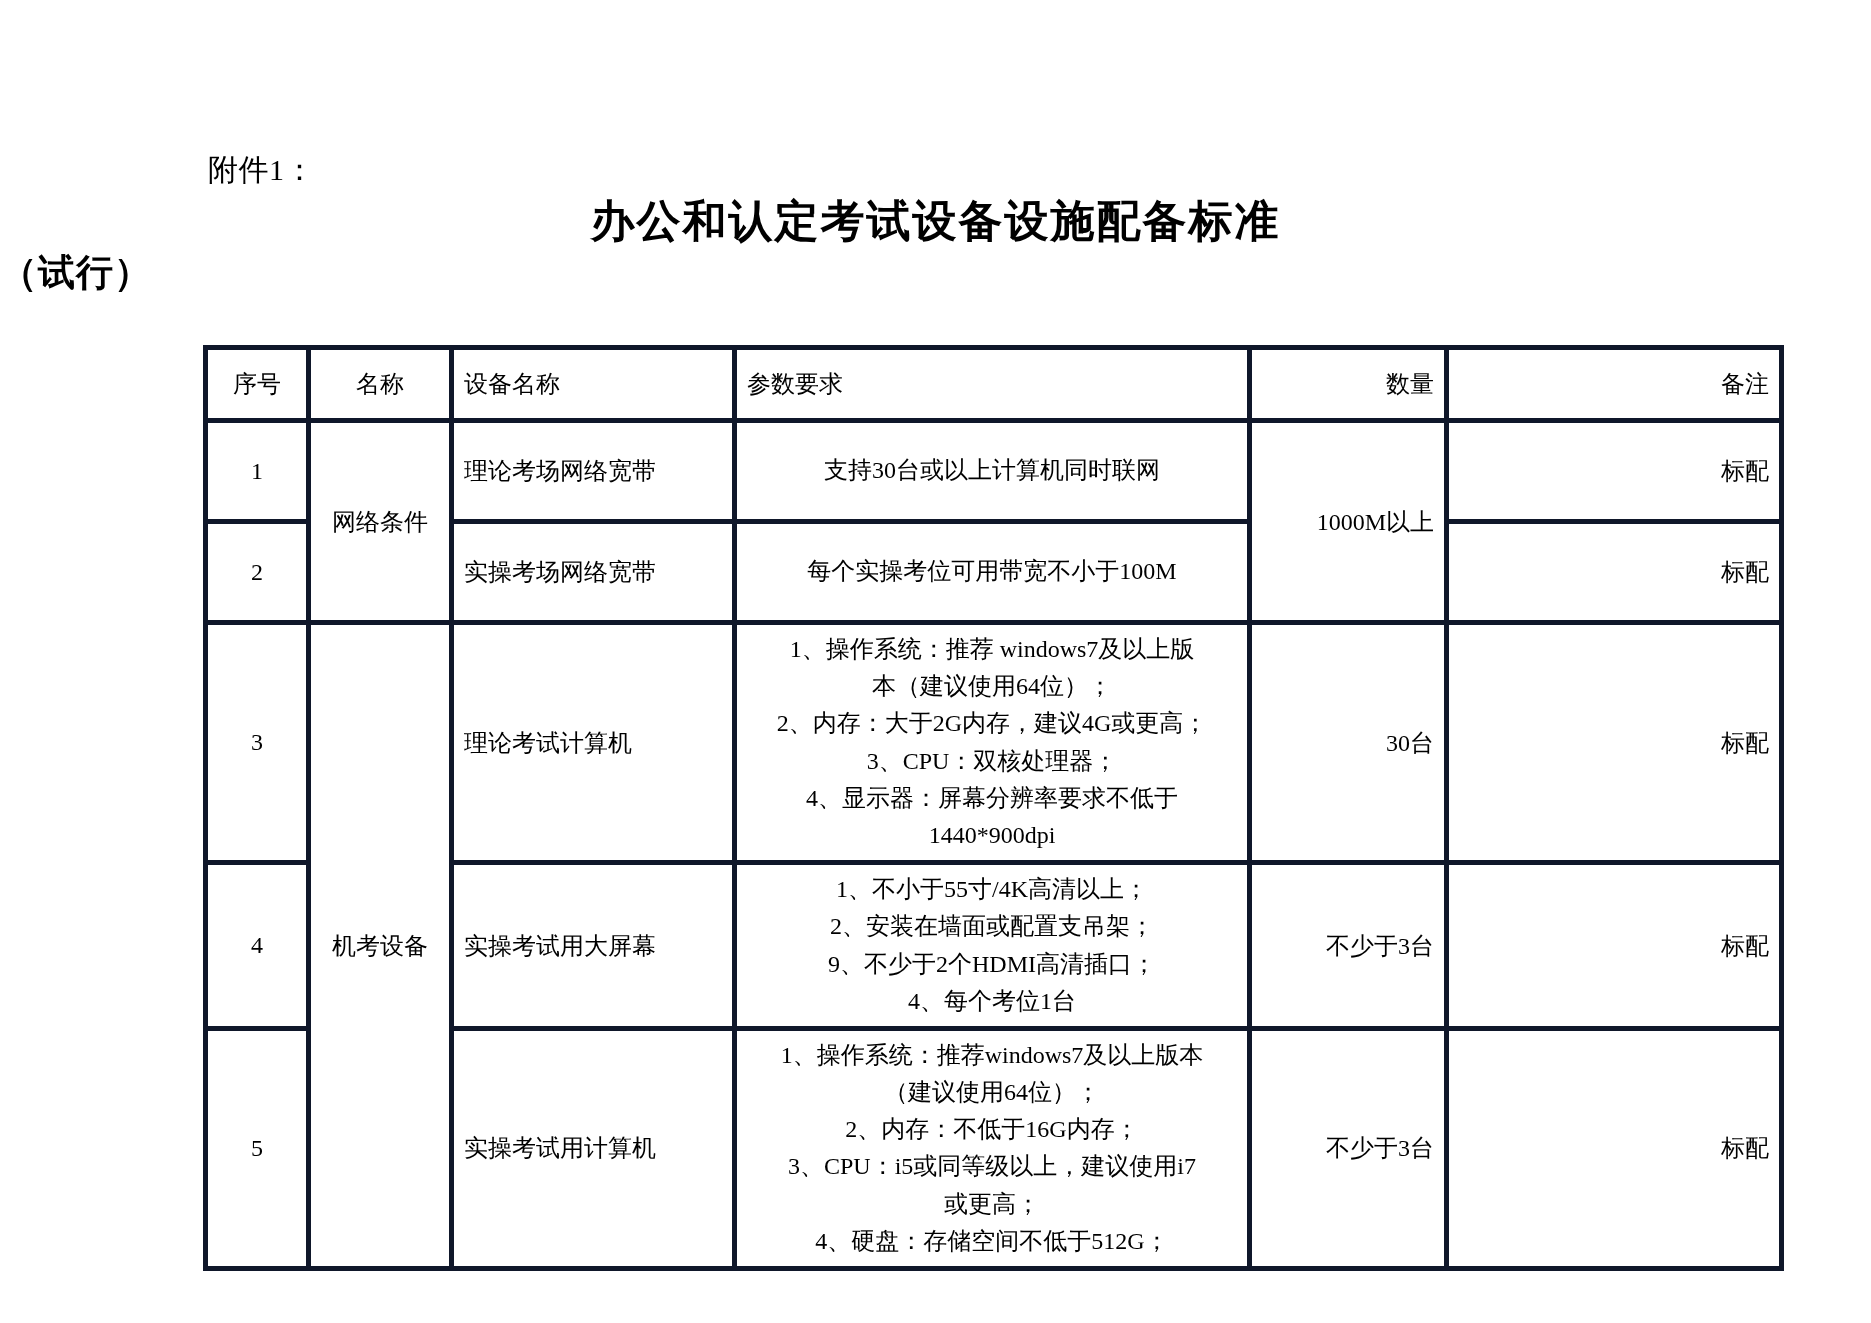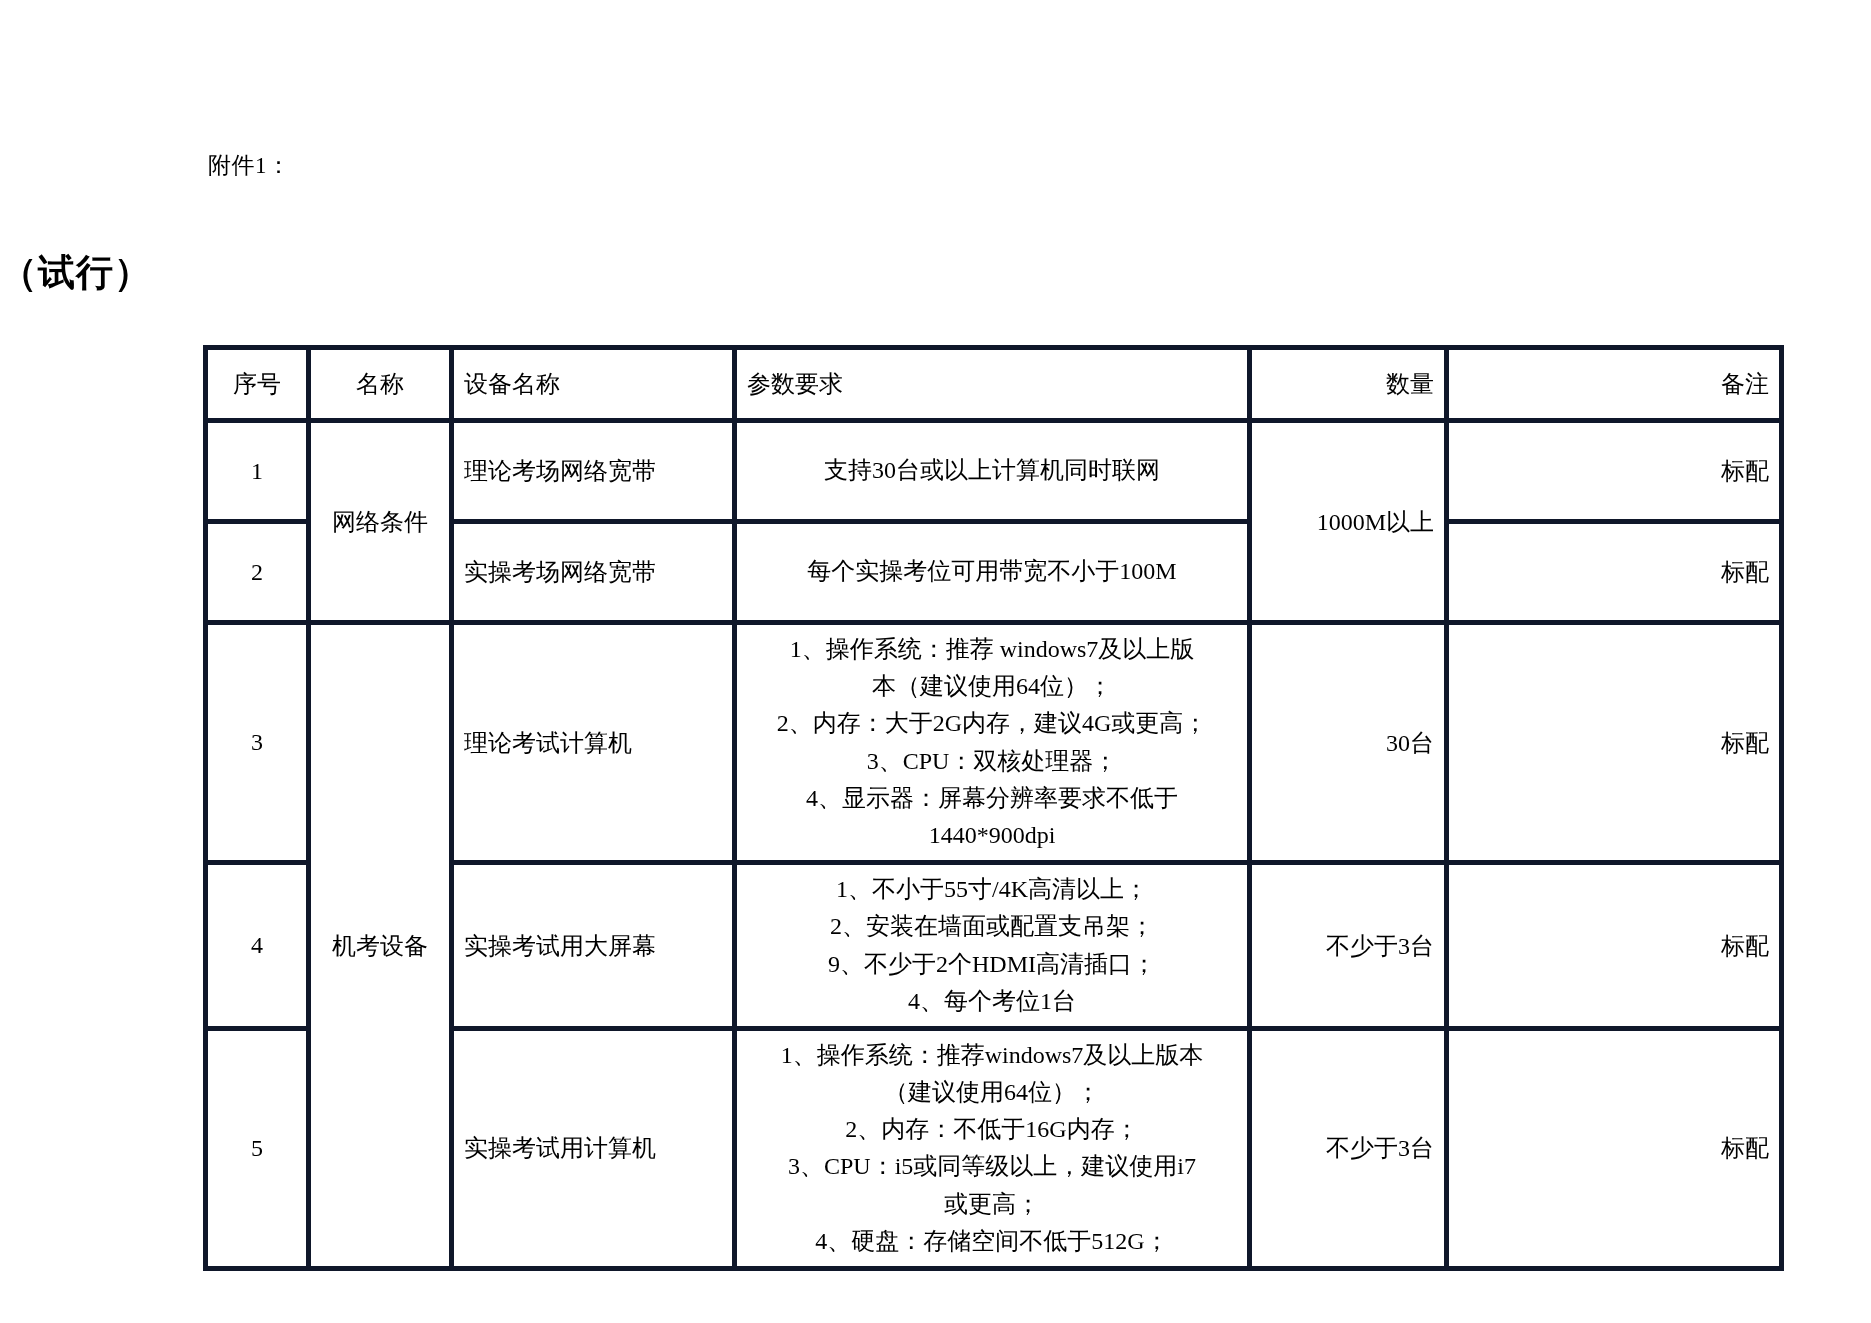--- a/index.html
+++ b/index.html
@@ -18,21 +18,21 @@
     position: relative;
     width: 1871px;
     height: 1323px;
     box-sizing: border-box;
     padding: 0;
   }
   .attachment-label {
     position: absolute;
     left: 208px;
     top: 150px;
-    font-size: 23px;
+    font-size: 30px;
     letter-spacing: 0.5px;
     font-family: "Liberation Serif", "DejaVu Serif", serif;
   }
   .doc-title {
     position: absolute;
     left: 0;
     top: 192px;
     width: 1871px;
     text-align: center;
     font-size: 44px;
@@ -90,20 +90,21 @@
   }
   .row-h-small td { height: 84px; }
 </style>
 </head>
 <body>
 
 <div class="page">
 
   <div class="attachment-label">附件1：</div>
 
+  <div class="doc-title">办公和认定考试设备设施配备标准</div>
   <div class="doc-subtitle">（试行）</div>
 
   <table class="spec">
     <thead>
       <tr>
         <td class="col-no">序号</td>
         <td class="col-name">名称</td>
         <td class="col-equip">设备名称</td>
         <td class="col-param">参数要求</td>
         <td class="col-qty">数量</td>

